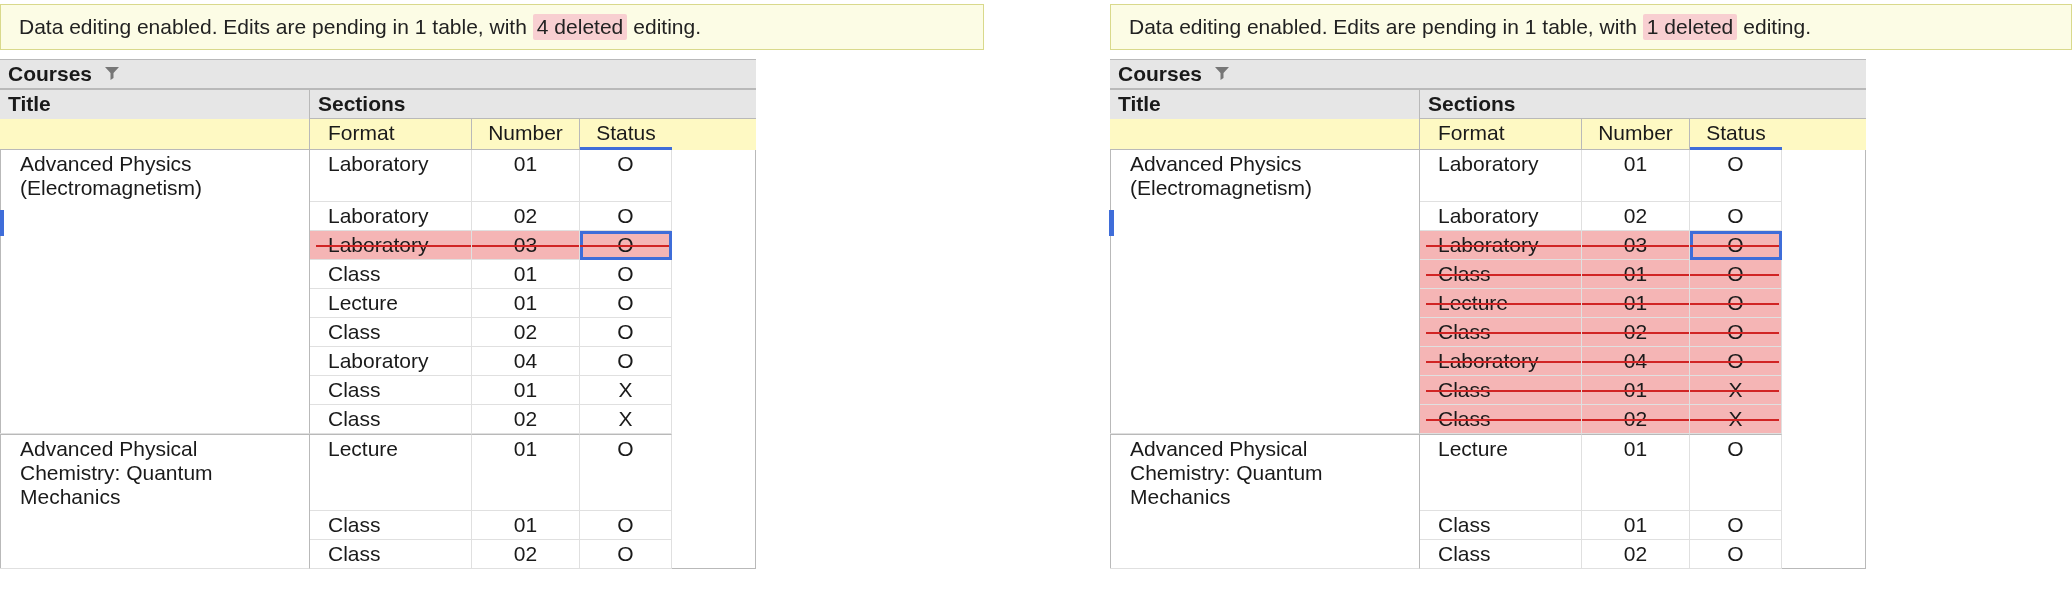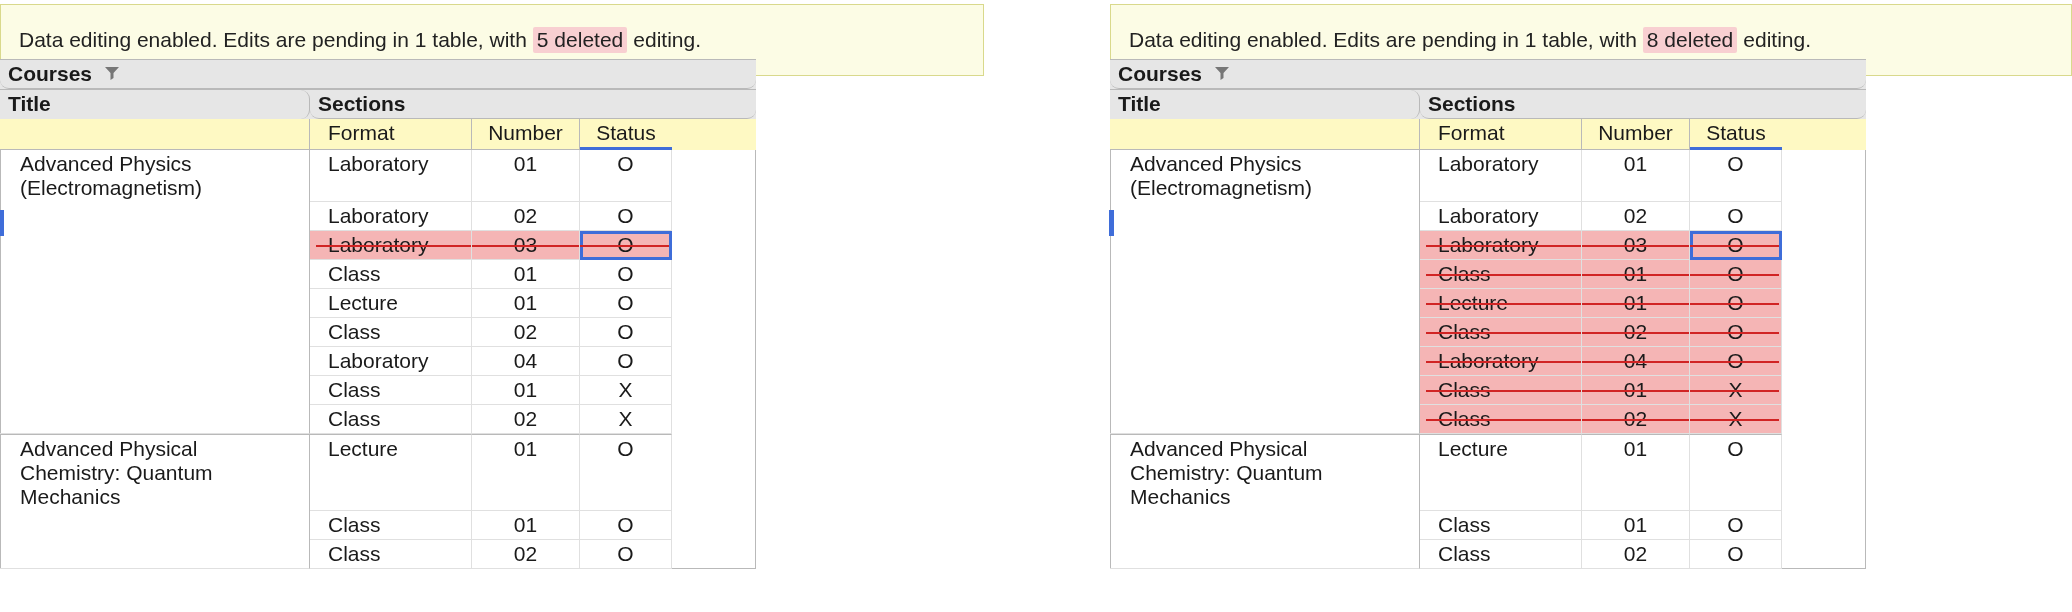--- a/index.html
+++ b/index.html
@@ -13,21 +13,21 @@
     padding-top:4px;
   }
   .stage { position:relative; width:2072px; height:612px; }
 
   
   .banner {
     position:absolute;
     top:0;
     background:#fcfce5;
     border:1px solid #d9d98c;
-    padding:22px 18px;
+    padding:9px 18px;
     font-size:21px;
     color:#222;
     display:flex;
     align-items:center;
     white-space:nowrap;
   }
   .banner .deleted-chip {
     background:#f8cfd1;
     padding:1px 4px;
     margin:0 6px;
@@ -52,21 +52,21 @@
   .cell:last-child { border-right:none; }
 
   
   .c-title  { width:310px; }
   .c-format { width:162px; text-align:left; padding-left:18px;}
   .c-number { width:108px; text-align:center;}
   .c-status { width:92px;  text-align:center;}
 
   
   .hdr { background:#e6e6e6; font-weight:600; border-top:1px solid #b9b9b9;}
-  .hdr .cell { border-color:#b9b9b9;border-radius:9px; }
+  .hdr .cell { border-color:#b9b9b9; }
   .subhdr { background:#fef9c3; }
   .subhdr .cell { font-weight:400; }
   .sections-hdr { font-weight:700; }
 
   .filter-icon { display:inline-flex; align-items:center; margin-left:6px; }
 
   
   .body .cell { border-bottom:1px solid #e0e0e0; border-right:1px solid #e0e0e0;}
   .body .c-title { border-right:1px solid #b9b9b9;padding-left:20px; }
   .group-sep .cell { border-top:1px solid #b9b9b9; }
@@ -114,21 +114,21 @@
   .arrow-svg   { margin-top:6px; }
 
 </style>
 </head>
 <body>
 
 <div class="stage">
 
   <div class="banner" style="left:0px; width:984px;">
     <span>Data editing enabled. Edits are pending in 1 table, with</span>
-    <span class="deleted-chip">5 deleted</span>
+    <span class="deleted-chip">4 deleted</span>
     <span> editing.</span>
   </div>
 
   <div class="grid" id="grid-left" style="left:0px; top:55px; width:756px;">
       <div class="row hdr">
         <div class="cell" style="width:100%;border-bottom:1px solid #b9b9b9;"><b>Courses</b> <span class="filter-icon">
             <svg width="16" height="16" viewBox="0 0 16 16" style="vertical-align:-1px">
               <path d="M1 2h14l-5.5 6v5l-3 2v-7z" fill="#777"></path>
             </svg>
           </span></div>
@@ -216,21 +216,21 @@
           <div class="cell c-number sec-cell">02</div>
           <div class="cell c-status sec-cell">O</div>
         </div>
         <div class="insert-marker" style="top:60px"></div>
       </div>
     </div>
 
 
   <div class="banner" style="left:1110px; width:962px;">
     <span>Data editing enabled. Edits are pending in 1 table, with</span>
-    <span class="deleted-chip">8 deleted</span>
+    <span class="deleted-chip">1 deleted</span>
     <span> editing.</span>
   </div>
 
   <div class="grid" id="grid-right" style="left:1110px; top:55px; width:756px;">
       <div class="row hdr">
         <div class="cell" style="width:100%;border-bottom:1px solid #b9b9b9;"><b>Courses</b> <span class="filter-icon">
             <svg width="16" height="16" viewBox="0 0 16 16" style="vertical-align:-1px">
               <path d="M1 2h14l-5.5 6v5l-3 2v-7z" fill="#777"></path>
             </svg>
           </span></div>

